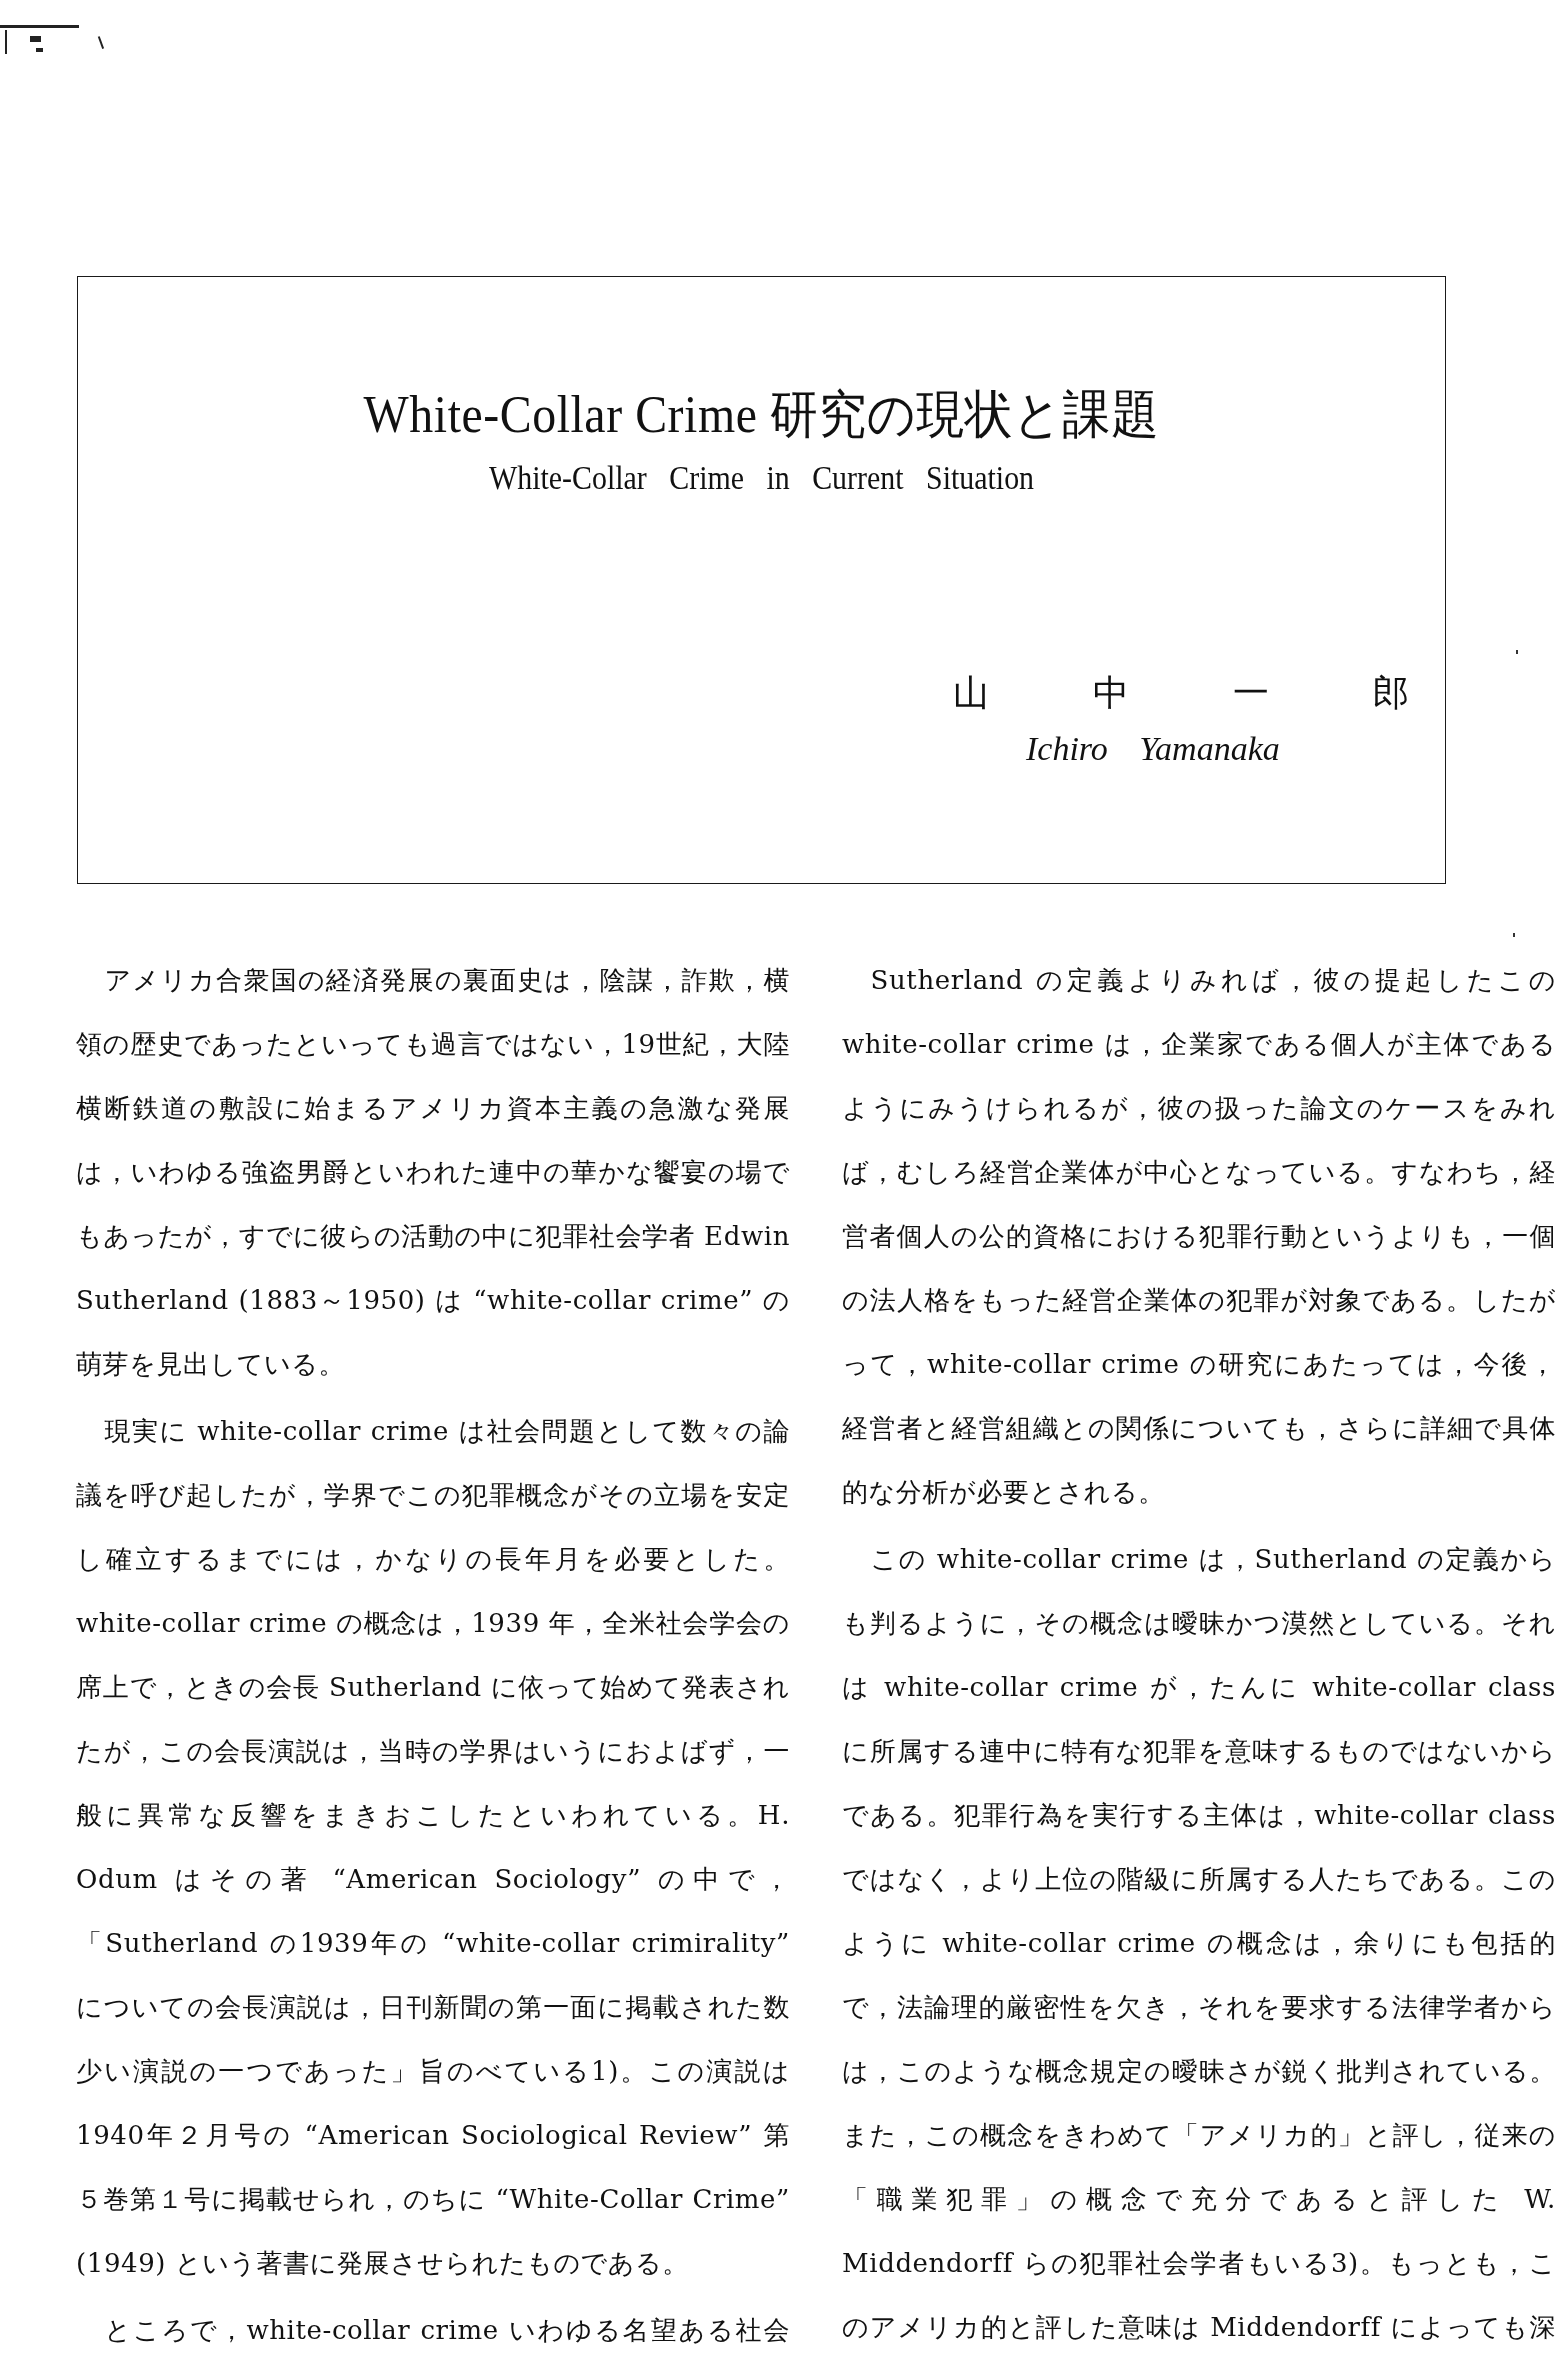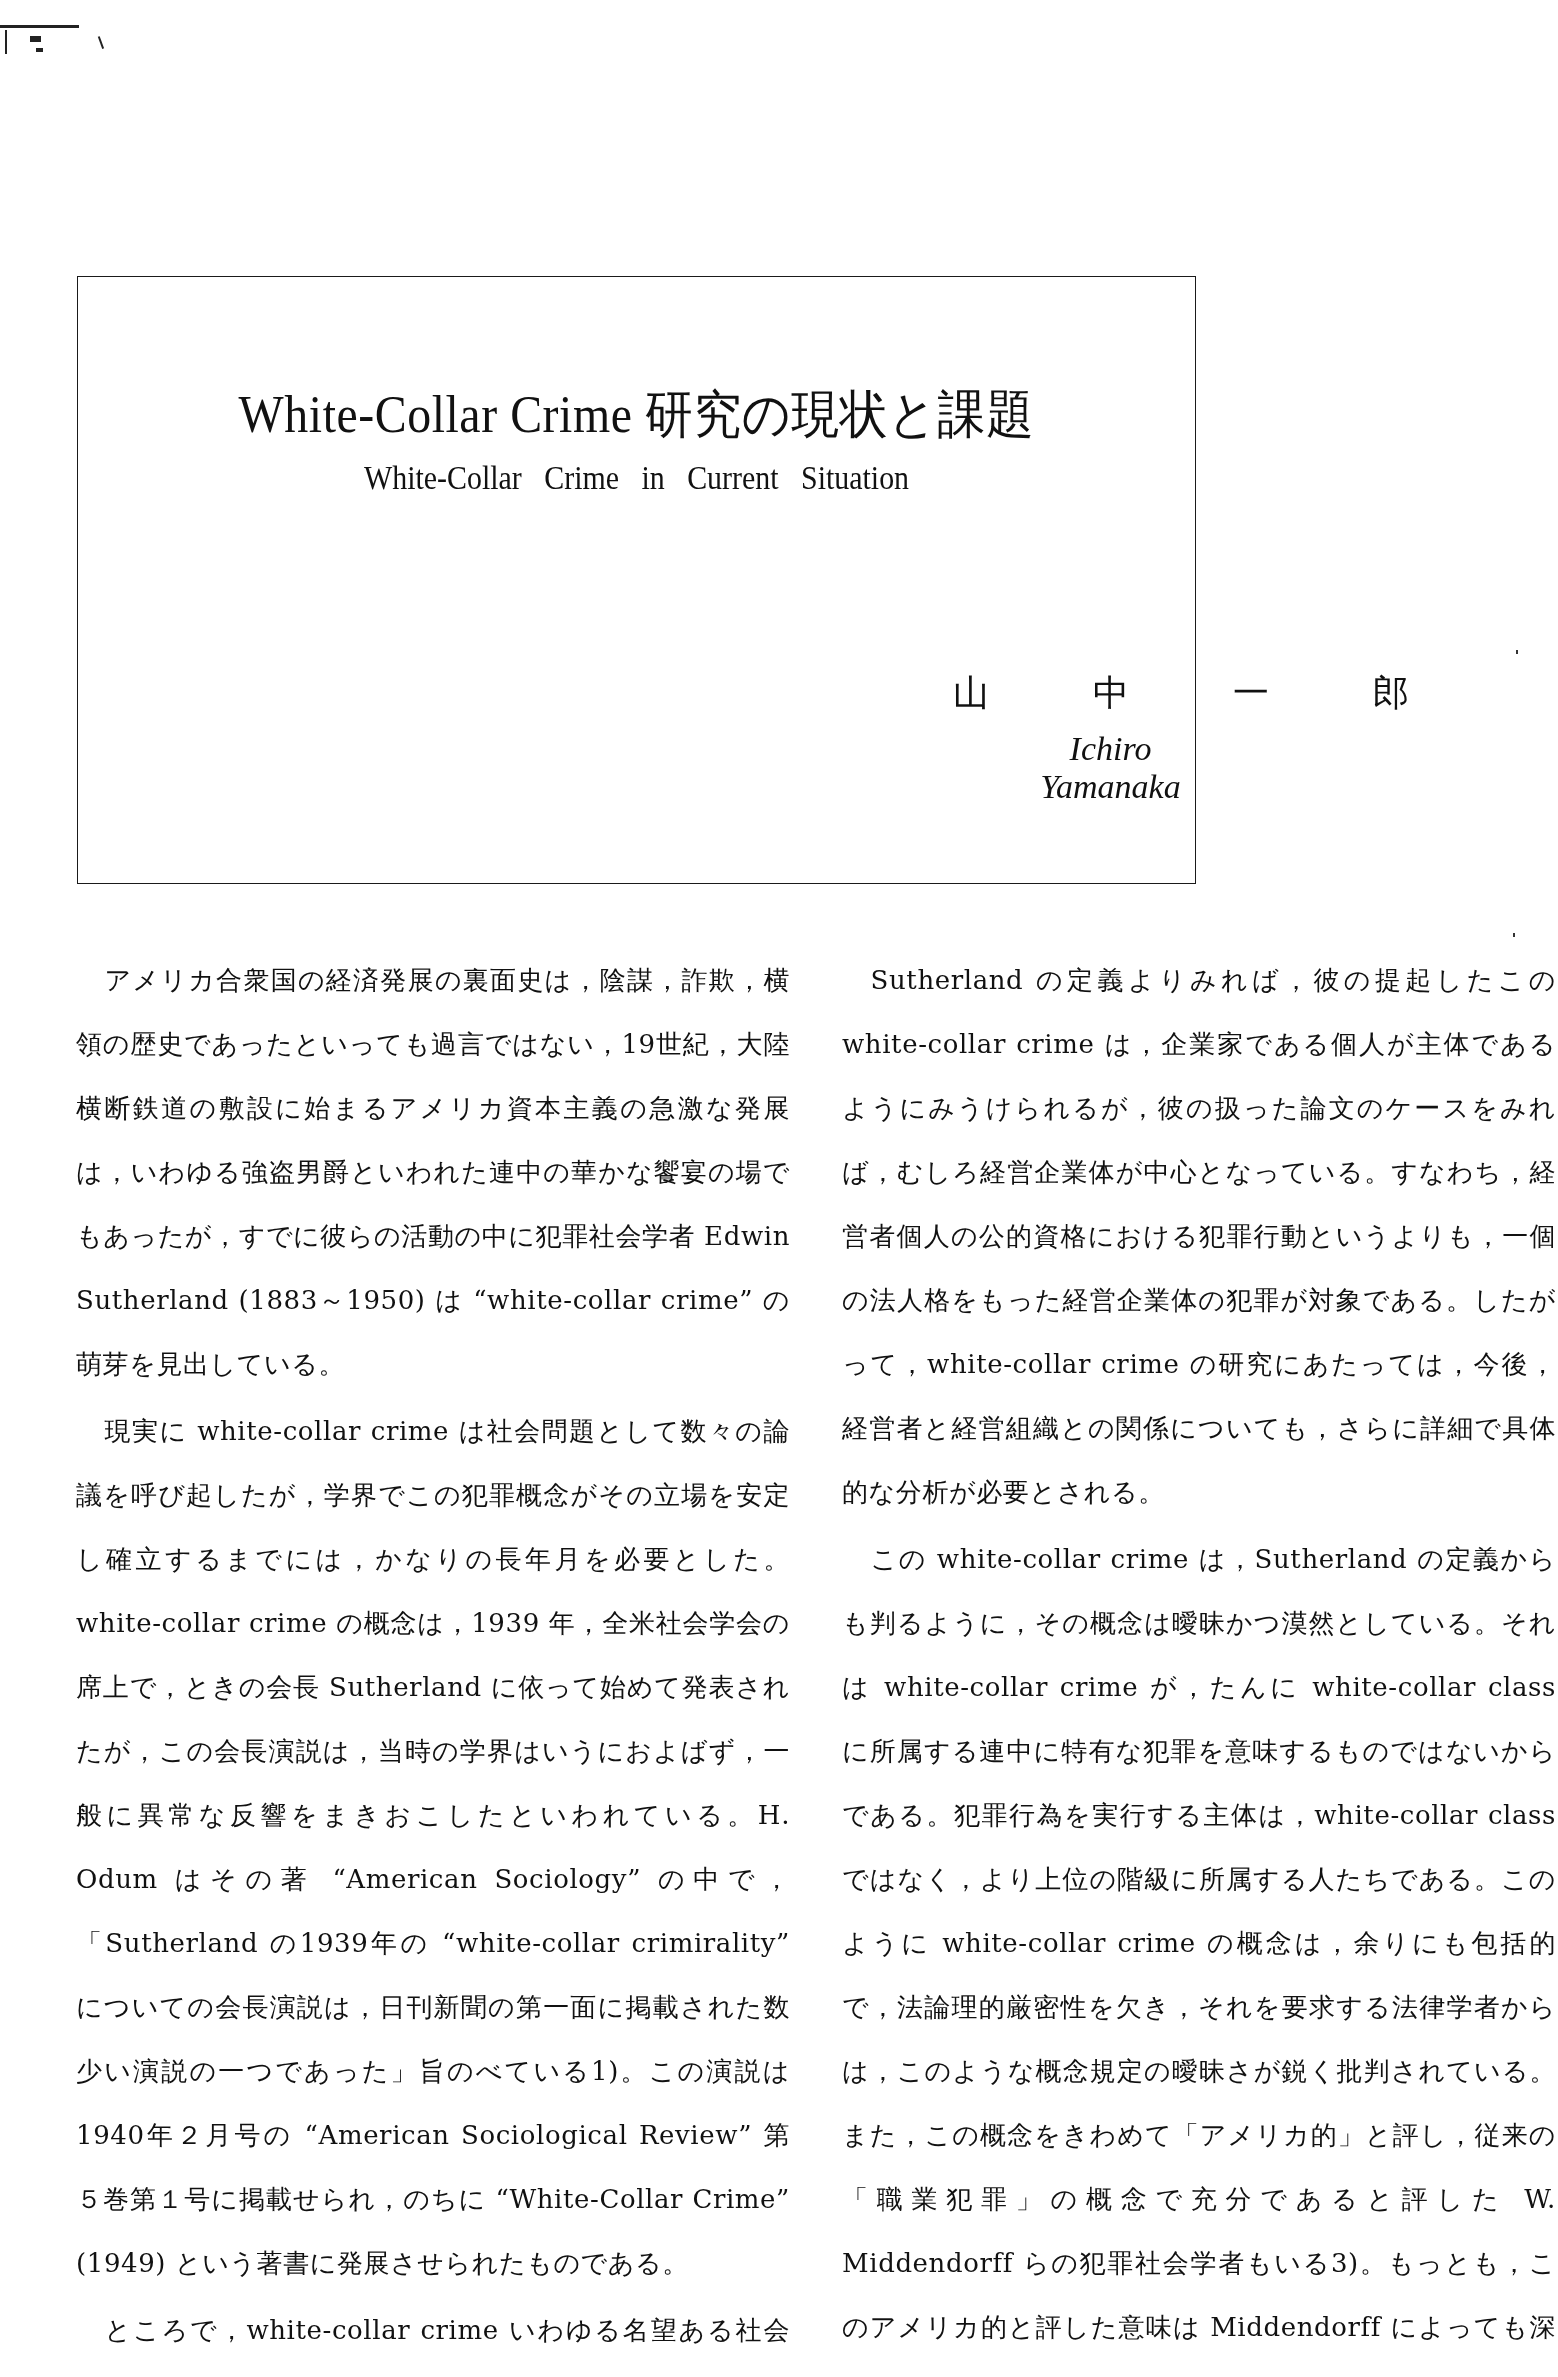--- a/index.html
+++ b/index.html
@@ -4,21 +4,21 @@
 <style>
   html, body { margin: 0; padding: 0; background: #ffffff; }
   body {
     width: 1558px; height: 2377px; position: relative; overflow: hidden;
     color: #111111;
     font-family: "DejaVu Serif", "Liberation Serif", serif;
   }
   .scan-noise { position: absolute; left: 0; top: 12px; width: 122px; height: 55px; }
   .scan-noise span { position: absolute; background: #222; }
   .header-box {
-    position: absolute; left: 77px; top: 276px; width: 1119px; height: 608px;
+    position: absolute; left: 77px; top: 276px; width: 1369px; height: 608px;
     border: 1.8px solid #1a1a1a; box-sizing: border-box;
   }
   .title-jp {
     position: absolute; left: 0; right: 0; top: 103px; text-align: center;
     font-family: "Liberation Serif", "DejaVu Serif", serif;
     font-size: 52px; letter-spacing: 0.6px; transform: scaleX(0.92);
   }
   .title-en {
     position: absolute; left: 0; right: 0; top: 182px; text-align: center;
     font-family: "Liberation Serif", "DejaVu Serif", serif;

